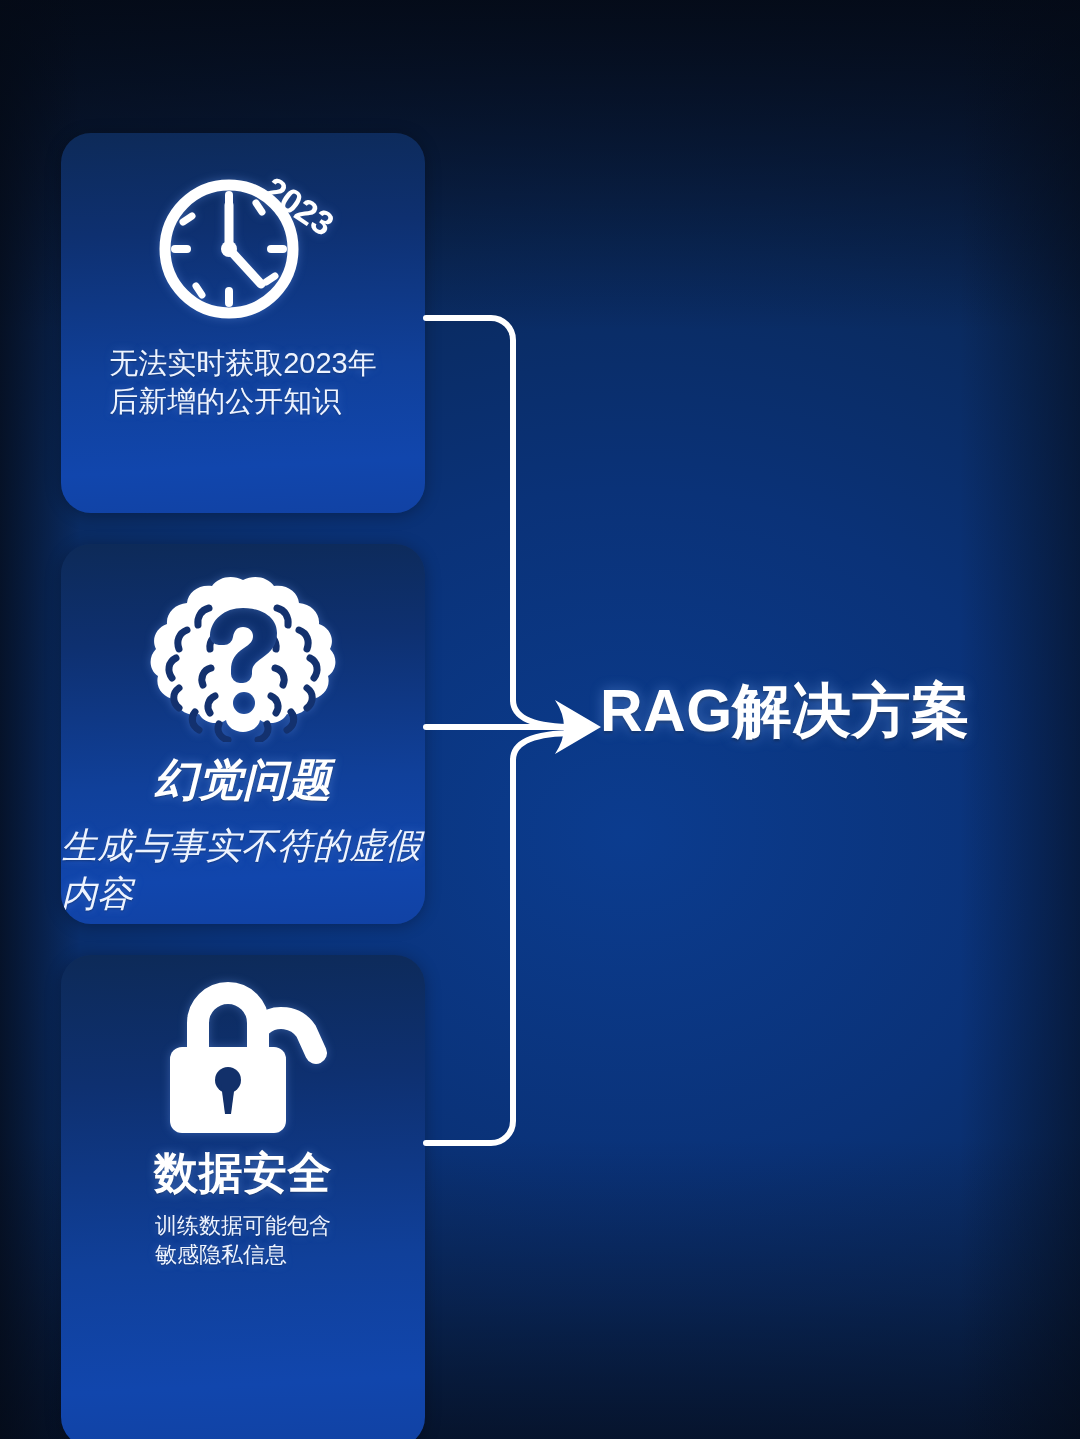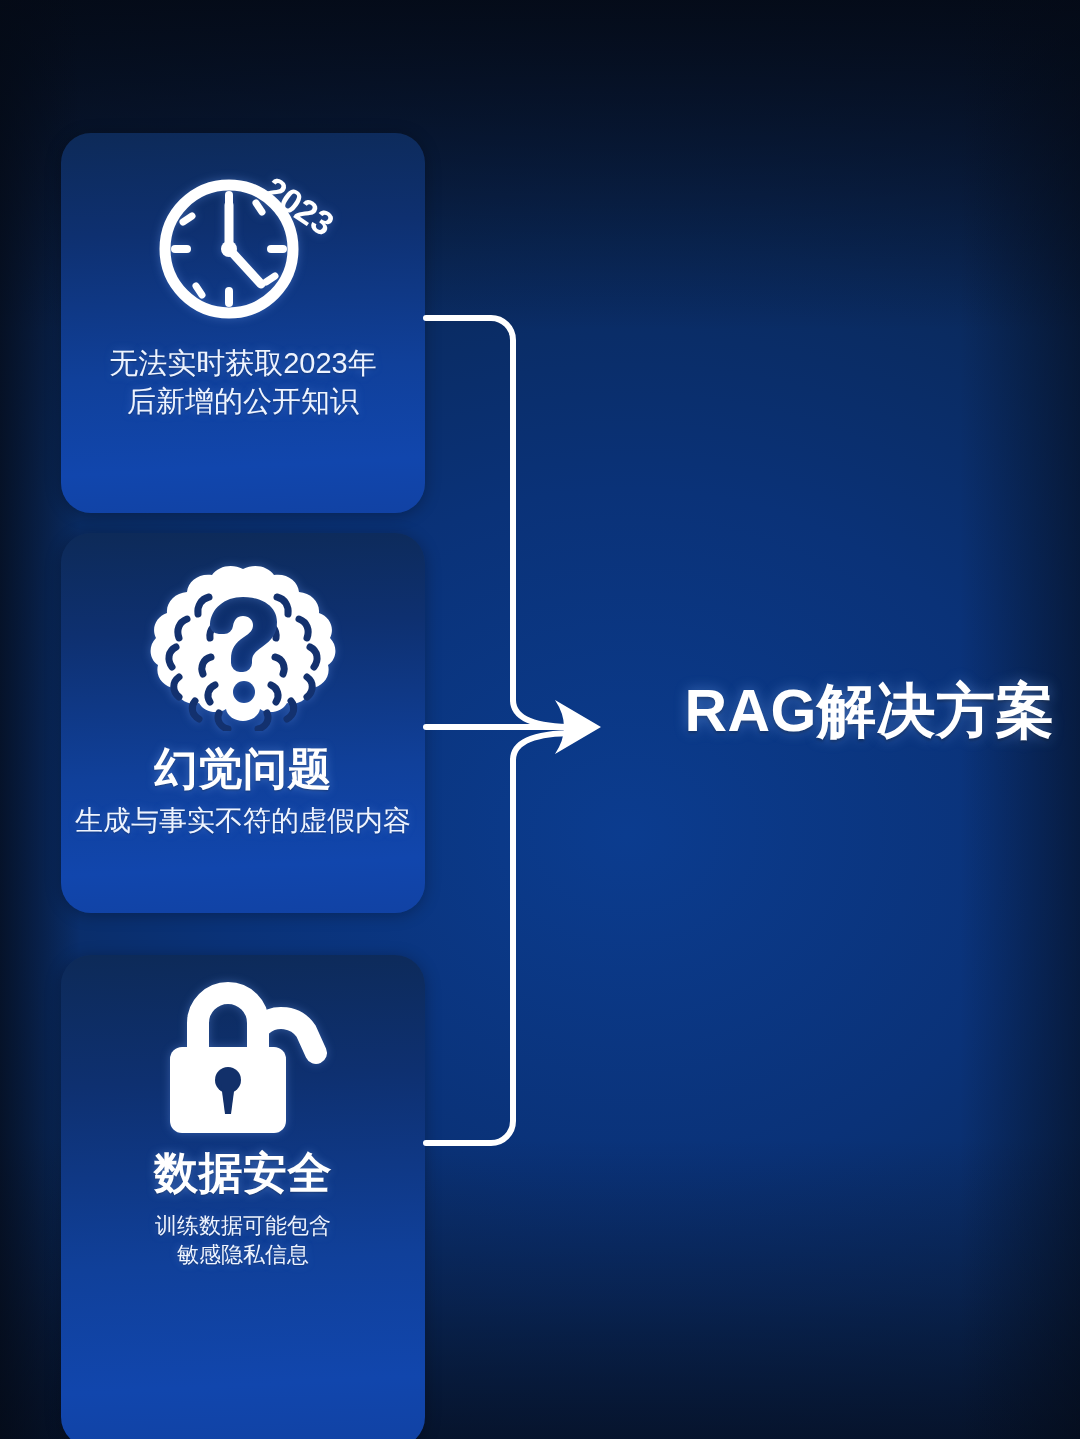--- a/index.html
+++ b/index.html
@@ -39,21 +39,21 @@
   
   .card{
     position:absolute;left:61px;width:364px;
     border-radius:30px;
     background:linear-gradient(177deg,#0d2a58 0%,#0e3070 26%,#10409a 62%,#1146ad 86%,#1142a4 100%);
     box-shadow:0 2px 16px rgba(0,0,0,.28);
     overflow:hidden;
     display:flex;flex-direction:column;align-items:center;
   }
   #card-0{top:133px;height:380px;}
-  #card-1{top:533px;height:380px;}
+  #card-1{top:544px;height:380px;font-style:italic;}
   #card-2{top:955px;height:492px;}
 
   .icon-wrap{
     position:relative;
     display:flex;align-items:center;justify-content:center;
     filter:drop-shadow(0 0 5px rgba(120,170,255,.35));
   }
   #card-0 .icon-wrap{margin-top:22px;height:172px;}
   #card-1 .icon-wrap{margin-top:28px;height:170px;}
   #card-2 .icon-wrap{margin-top:24px;height:158px;}
@@ -61,32 +61,32 @@
   .card-title{
     color:#ffffff;font-weight:bold;letter-spacing:.5px;
     text-shadow:0 0 10px rgba(130,180,255,.45), 0 1px 2px rgba(0,0,0,.35);
     white-space:nowrap;line-height:1;
   }
   #card-0 .card-title{font-size:44px;margin-top:12px;}
   #card-1 .card-title{font-size:44px;margin-top:16px;}
   #card-2 .card-title{font-size:44px;margin-top:14px;}
 
   .card-desc{
-    color:#eef4ff;text-align:center;line-height:1.32;
+    color:#eef4ff;line-height:1.32;
     text-shadow:0 0 8px rgba(120,170,255,.35), 0 1px 2px rgba(0,0,0,.3);
     padding:0 14px;
   }
   #card-0 .card-desc{font-size:29px;margin-top:17px;}
-  #card-1 .card-desc{font-size:28px;margin-top:12px;white-space:nowrap;padding:0;}
+  #card-1 .card-desc{font-size:36px;margin-top:20px;white-space:nowrap;padding:0;}
   #card-2 .card-desc{font-size:22px;margin-top:16px;}
 
   
   #solution{
-    position:absolute;left:585px;top:682px;width:470px;
-    display:flex;flex-direction:column;align-items:flex-end;
+    position:absolute;left:600px;top:682px;width:470px;
+    display:flex;flex-direction:column;align-items:flex-start;
   }
   #solution-title{
     color:#ffffff;font-size:59px;font-weight:bold;line-height:1;
     white-space:nowrap;letter-spacing:.5px;
     text-shadow:0 0 14px rgba(130,180,255,.45), 0 2px 3px rgba(0,0,0,.35);
   }
   #solution-desc{
     margin-top:24px;color:#e8f0ff;font-size:30px;line-height:1.38;
     text-align:center;white-space:pre-line;
     text-shadow:0 0 9px rgba(120,170,255,.35), 0 1px 2px rgba(0,0,0,.3);

